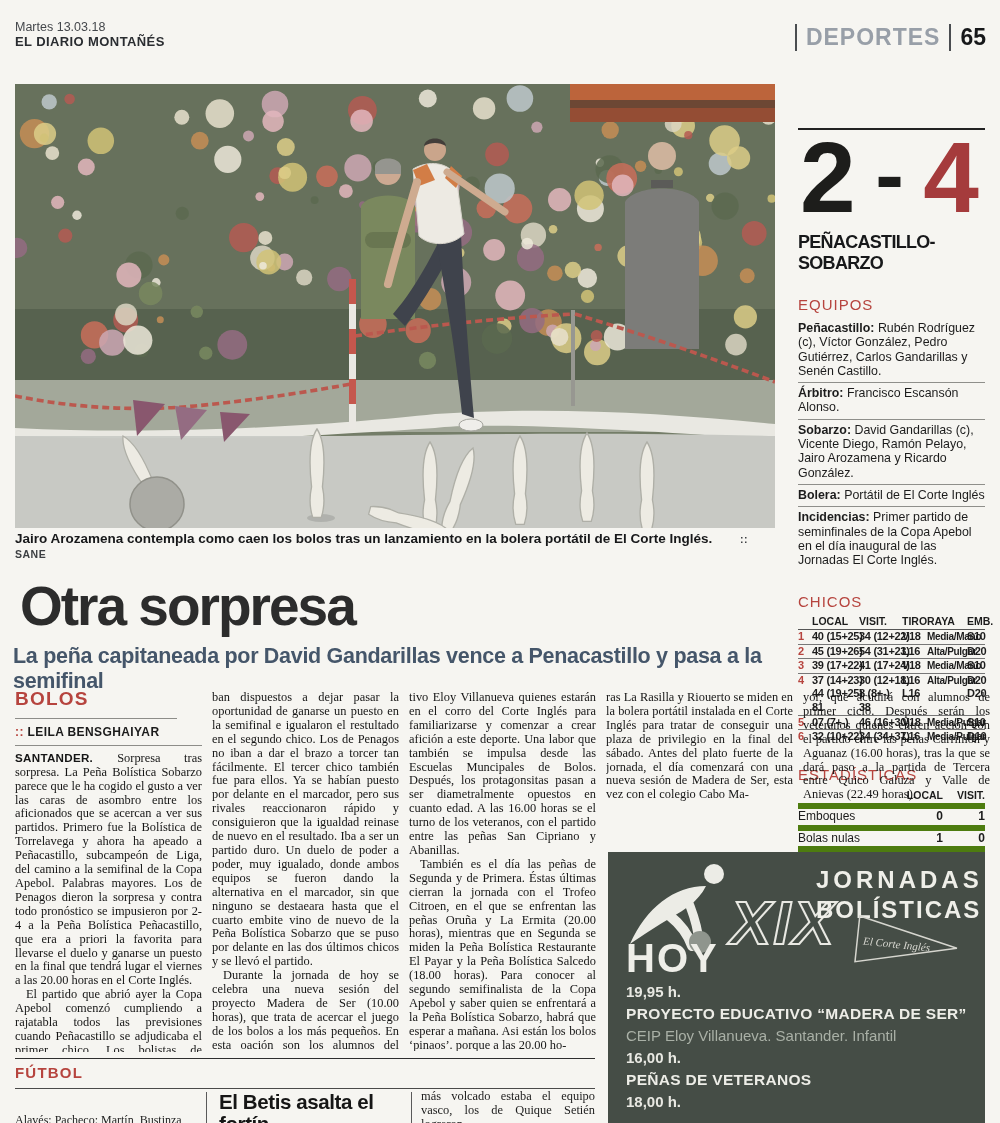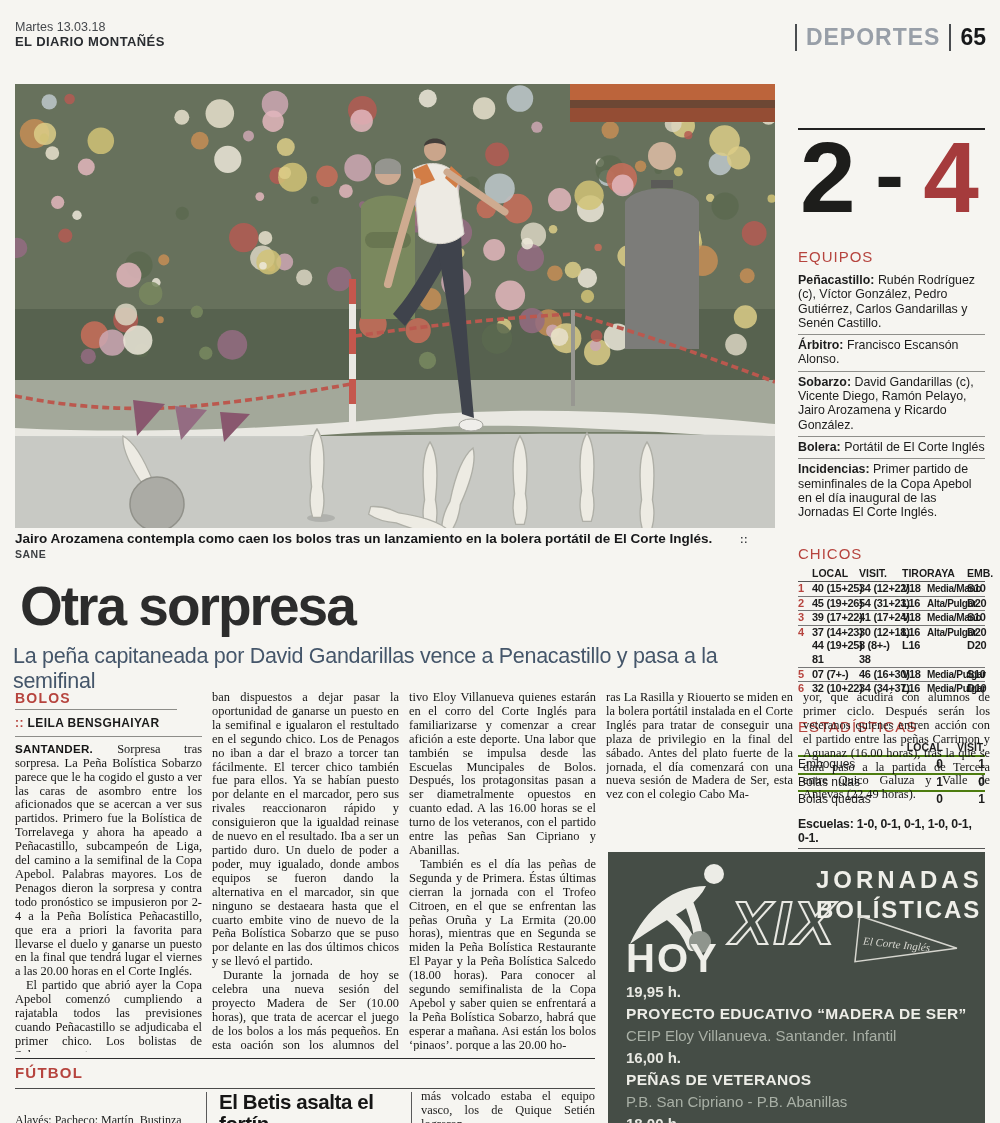--- a/index.html
+++ b/index.html
@@ -13,21 +13,21 @@
   .m-bar{width:2px;height:27px;background:#4a4d50;}
   .m-section{font-size:23px;font-weight:800;letter-spacing:1px;color:#989fa8;}
   .m-pagenum{font-size:23px;font-weight:800;color:#17181a;}
   
   .photo{left:15px;top:84px;width:760px;height:444px;background:#66705a;overflow:hidden;}
   .photo svg{display:block;}
   .caption{left:15px;top:531px;width:764px;font-size:13.5px;font-weight:700;color:#17181a;}
   .caption .credit{font-size:10.5px;font-weight:800;color:#3c3f42;letter-spacing:.5px;margin-left:24px;}
   
   .headline{left:12px;top:566px;font-size:55px;font-weight:800;letter-spacing:-2px;color:#2c2c2c;}
-  .subhead{left:13px;top:644px;width:775px;font-size:21.5px;font-weight:400;
+  .subhead{left:13px;top:644px;width:775px;font-size:21.5px;font-weight:700;
            letter-spacing:-.3px;color:#45566a;}
   
   .sidebar{left:798px;top:128px;width:187px;border-top:2px solid #222;}
   .scorebox{display:flex;justify-content:space-between;align-items:flex-start;
             padding:0 6px 0 2px;height:92px;margin-top:4px;}
   .scorebox .digit{font-size:100px;line-height:86px;font-weight:900;
                    font-family:"Liberation Sans",sans-serif;}
   .scorebox .dash{font-size:86px;line-height:80px;font-weight:900;}
   .matchup{font-size:18px;font-weight:800;letter-spacing:-.7px;color:#17181a;margin-top:6px;}
   .side-title{font-size:15px;font-weight:400;letter-spacing:1px;margin-top:22px;}
@@ -41,37 +41,37 @@
           line-height:13.6px;white-space:nowrap;}
   .ch-row.head{font-weight:800;font-size:10.5px;border-bottom:1px solid #555;}
   .ch-row.sep{border-top:1px solid #777;}
   .ch-num{font-weight:800;}
   .ch-c{font-weight:700;letter-spacing:-.3px;}
   .ch-c.small{font-size:10px;}
   
   .st-table{margin-top:5px;font-size:12px;}
   .st-row{display:grid;grid-template-columns:1fr 42px 42px;line-height:15.5px;}
   .st-row.head{font-weight:800;font-size:10.5px;}
-  .st-row.line{border-top:2px solid #4d7c0f;}
+  .st-row.line{border-top:6px solid #4d7c0f;}
   .st-row span:nth-child(2),.st-row span:nth-child(3){text-align:right;font-weight:700;}
   .marcador{margin-top:9px;font-size:12.3px;font-weight:700;border-bottom:1px solid #555;
             padding-bottom:3px;letter-spacing:-.2px;}
   .tiempo{font-size:12.3px;font-weight:700;padding:3px 0;border-bottom:1px solid #555;}
   
   .col{width:187px;font-family:"Liberation Serif",serif;font-size:12.4px;line-height:13.9px;
        text-align:justify;color:#151515;}
   .col p{margin:0;}
   .col p.ind{text-indent:11px;}
   .col1{left:15px;top:692px;height:360px;overflow:hidden;}
   .col2{left:212px;top:691px;height:360px;overflow:hidden;}
   .col3{left:409px;top:691px;height:360px;overflow:hidden;}
   .col4{left:606px;top:691px;height:150px;overflow:hidden;}
   .col5{left:803px;top:691px;height:150px;overflow:hidden;}
-  .kicker{font-family:"Liberation Sans",sans-serif;font-size:14px;font-weight:800;
-          letter-spacing:1.2px;padding-bottom:3px;border-bottom:1px solid #8d8d89;
+  .kicker{font-family:"Liberation Sans",sans-serif;font-size:19px;font-weight:800;
+          letter-spacing:1.2px;padding-bottom:12px;border-bottom:1px solid #8d8d89;
           width:162px;margin-bottom:7px;}
   .byline{font-family:"Liberation Sans",sans-serif;font-size:12px;font-weight:800;
           letter-spacing:.4px;color:#1b1b1b;border-bottom:1px solid #8d8d89;
           padding-bottom:5px;margin-bottom:5px;}
   .dateline{font-family:"Liberation Sans",sans-serif;font-weight:800;font-size:11.6px;
             letter-spacing:.3px;}
   
   .ad{left:608px;top:852px;width:377px;height:290px;background:#454d46;overflow:hidden;}
   .ad-hoy{position:absolute;left:18px;top:84px;font-size:40px;font-weight:900;
           letter-spacing:2px;color:#eeeee8;}
@@ -338,20 +338,21 @@
 
 <h1 class="abs headline" style="margin:8px">Otra sorpresa</h1>
 <h2 class="abs subhead" style="margin:0">La peña capitaneada por David Gandarillas vence a Penacastillo y pasa a la semifinal</h2>
 
 <aside class="abs sidebar">
   <div class="scorebox">
     <span class="digit" style="color:#1d1d1b">2</span>
     <span class="dash" style="color:#1d1d1b">-</span>
     <span class="digit" style="color:#a53b3c">4</span>
   </div>
+  <div class="matchup">PEÑACASTILLO-SOBARZO</div>
   <div class="side-title red">EQUIPOS</div>
   <div class="eq-rows">
       <div class="eq-row"><b>Peñacastillo: </b>Rubén Rodríguez (c), Víctor González, Pedro Gutiérrez, Carlos Gandarillas y Senén Castillo.</div>
       <div class="eq-row line"><b>Árbitro: </b>Francisco Escansón Alonso.</div>
       <div class="eq-row line"><b>Sobarzo: </b>David Gandarillas (c), Vicente Diego, Ramón Pelayo, Jairo Arozamena y Ricardo González.</div>
       <div class="eq-row line"><b>Bolera: </b>Portátil de El Corte Inglés</div>
       <div class="eq-row line"><b>Incidencias: </b>Primer partido de seminfinales de la Copa Apebol en el día inaugural de las Jornadas El Corte Inglés.</div>
     </div>
   <div class="side-title red">CHICOS</div>
   <div class="ch-table">
@@ -512,21 +513,20 @@
       <text x="6" y="30" font-family="Liberation Serif, serif" font-size="11" font-style="italic" fill="#d6d6cf">El Corte Inglés</text>
     </g>
   </svg>
   <div class="ad-hoy">HOY</div>
   <div class="ad-sched">
       <div class="ad-time">19,95 h.</div>
       <div class="ad-event">PROYECTO EDUCATIVO “MADERA DE SER”</div>
       <div class="ad-detail">CEIP Eloy Villanueva. Santander. Infantil</div>
       <div class="ad-time">16,00 h.</div>
       <div class="ad-event">PEÑAS DE VETERANOS</div>
-      <div class="ad-detail">P.B. San Cipriano - P.B. Abanillas</div>
       <div class="ad-time">18,00 h.</div>
     </div>
 </div>
 
 <div class="abs f-ruletop"></div>
 <div class="abs f-title red">FÚTBOL</div>
 <div class="abs f-rulemid"></div>
 <div class="abs f-score">ALAVÉS 1 BETIS 3</div>
 <div class="abs f-lineup">Alavés: Pacheco; Martín, Bustinza, Tholss; M</div>
 <div class="abs f-vdiv1"></div>

